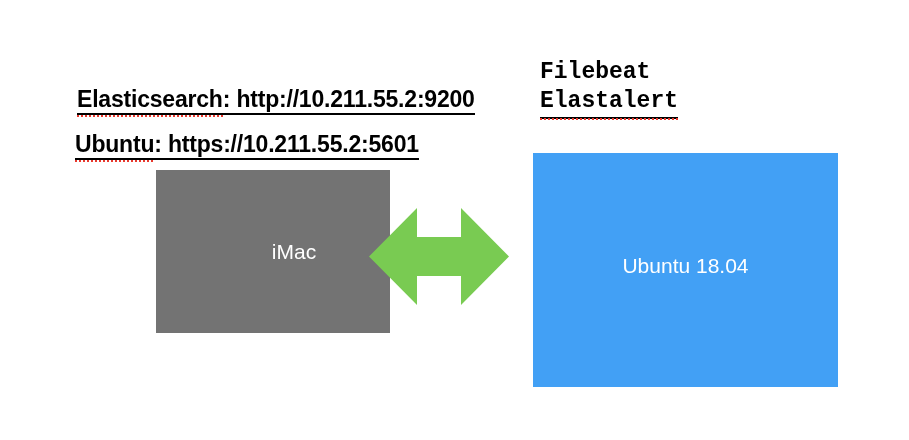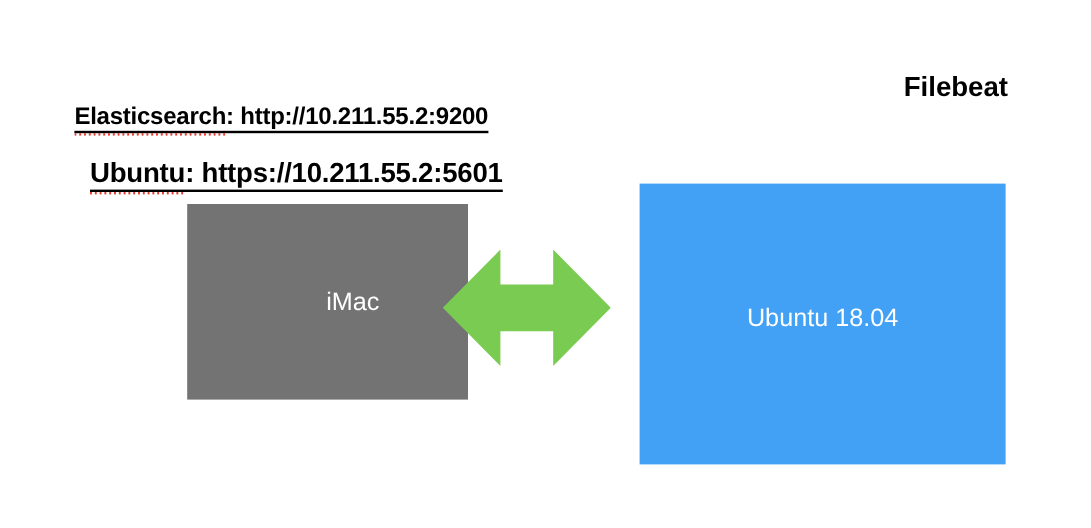--- a/index.html
+++ b/index.html
@@ -48,37 +48,38 @@
     right: 0;
     bottom: -4px;
     height: 2px;
     background-image: linear-gradient(to right, #e8392e 0 2px, transparent 2px 4px);
     background-size: 4px 2px;
     background-repeat: repeat-x;
   }
 
   
   #es-line {
-    left: 62px;
+    left: 77px;
     top: 86px;
-    font-size: 20px;
+    font-size: 23px;
   }
   #kb-line {
     left: 75px;
     top: 131px;
     font-size: 23px;
   }
 
   
   #right-info {
     position: absolute;
     left: 540px;
     top: 58px;
     width: 300px;
-    text-align: right;
+    text-align: left;
+    font-family: Liberation Mono, monospace;
   }
   #right-info .ri {
     display: block;
     color: #000000;
     font-weight: bold;
     font-size: 23px;
     line-height: 29px;
     white-space: nowrap;
   }
   #right-info .ri-inner {
@@ -161,20 +162,21 @@
   <div class="txt-line" id="es-line">
     <span class="ul-solid"><span class="spell">Elasticsearch</span><span>: </span><span>http://10.211.55.2:9200</span></span>
   </div>
 
   <div class="txt-line" id="kb-line">
     <span class="ul-solid"><span class="spell">Ubuntu</span><span>: </span><span>https://10.211.55.2:5601</span></span>
   </div>
 
   <div id="right-info">
     <span class="ri"><span class="ri-inner">Filebeat</span></span>
+    <span class="ri"><span class="ri-inner ul-solid"><span class="spell">Elastalert</span></span></span>
   </div>
 
   <div class="host-box" id="imac-box" style="background:#737373;padding-left:42px;">
     <span>iMac</span>
   </div>
 
   <div id="arrow-wrap">
     <svg viewBox="0 0 140 99" xmlns="http://www.w3.org/2000/svg" aria-hidden="true">
       <polygon points="0,49.5 48,1 48,30 92,30 92,1 140,49.5 92,98 92,69 48,69 48,98" fill="#79cb52"></polygon>
     </svg>

